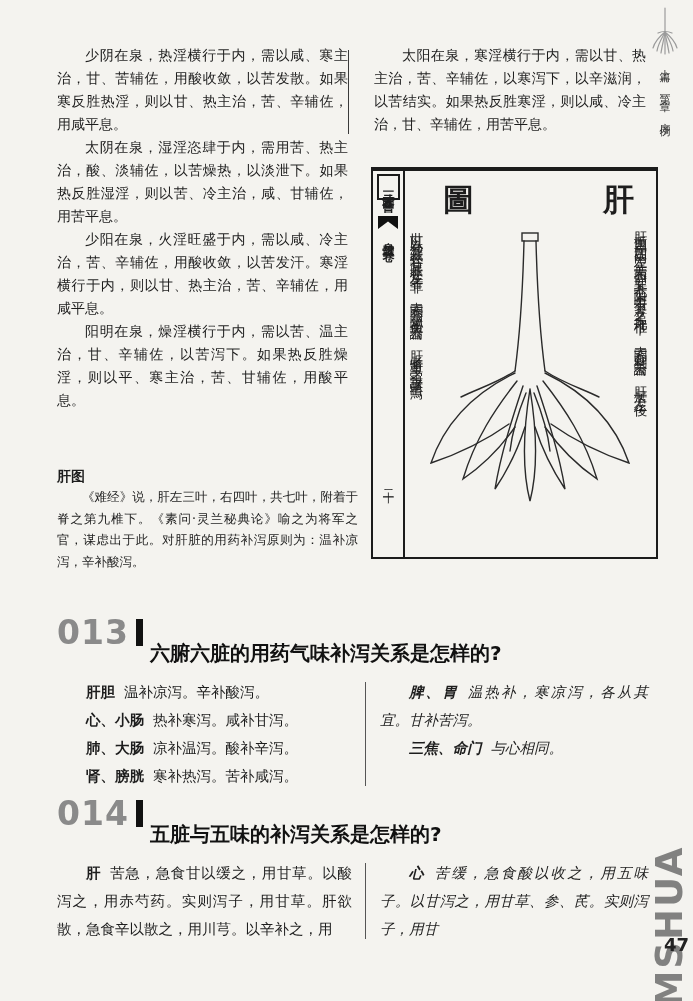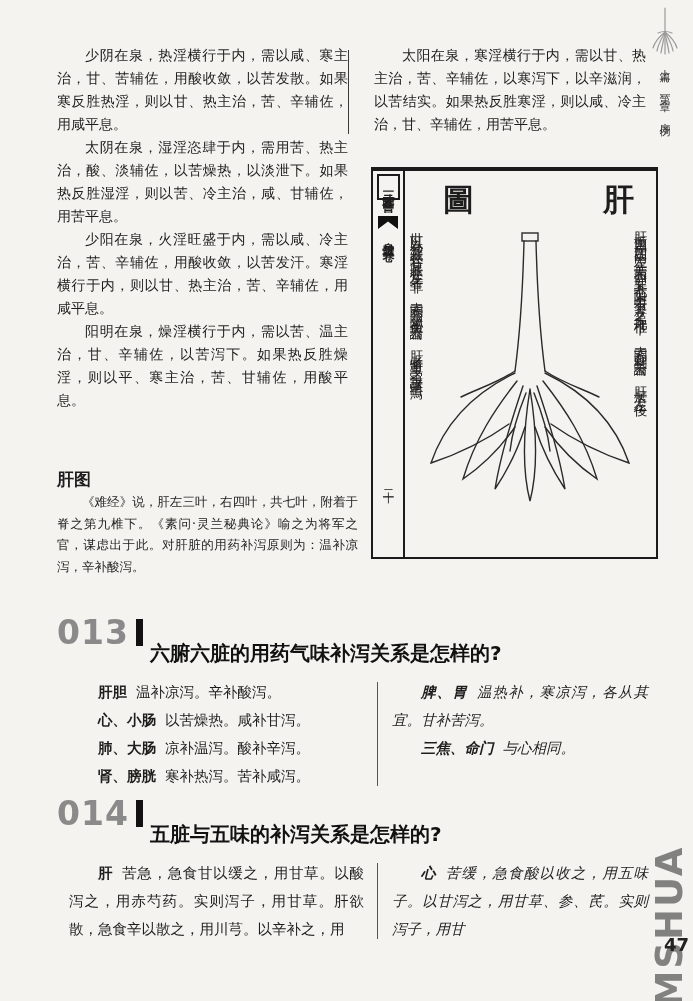--- a/index.html
+++ b/index.html
@@ -34,34 +34,34 @@
   .fig-title.tleft  { left:38px; }
   .fig-title.tright { right:22px; }
   .fig-vtext { position:absolute; writing-mode:vertical-rl; font-size:13.5px;
            line-height:19px; letter-spacing:4px; }
   .fig-vtext.vright { right:6px; top:50px; height:188px; }
   .fig-vtext.vleft  { left:2px;  top:50px; height:188px; }
   .liver-svg { position:absolute; left:22px; top:60px; }
 
   
   .caption { position:absolute; left:57px; top:468px; width:301px; }
-  .caption-label { font-size:17px; font-weight:700; font-family:"DejaVu Sans",sans-serif; }
+  .caption-label { font-size:14px; font-weight:700; font-family:"DejaVu Sans",sans-serif; }
   .caption-text { font-size:12.5px; line-height:21.5px;
            text-indent:2em; text-align:justify; }
 
   
   .section { position:absolute; left:57px; width:591px; }
   .sec013 { top:597px; }
   .sec014 { top:778px; }
   .sec-head { display:flex; align-items:center; gap:7px; font-family:"DejaVu Sans",sans-serif; }
   .sec-num { font-size:33px; font-weight:800; color:#8a8a8a; letter-spacing:1px; }
   .sec-bar { width:7px; height:27px; background:#111; }
   .sec-title { font-size:20px; font-weight:800; color:#111;margin-top:43px; }
   .sec-body { display:flex; margin-top:11px; }
-  .sec-col-left { width:295px;margin-left:12px; }
+  .sec-col-left { width:295px; }
   .sec-col-right { flex:1;font-style:italic; }
   .sec-divider { width:1px; background:#555; margin:4px 14px 4px 13px; align-self:stretch; }
   .body-par { font-size:14.5px; line-height:28px; text-align:justify; }
   .indent { text-indent:2em; }
   .term { font-family:"DejaVu Sans",sans-serif; font-weight:700; margin-right:9px; }
 
   
   .ornament { position:absolute; left:651px; top:6px; }
   .margin-vtext { position:absolute; left:656px; top:60px; writing-mode:vertical-rl;
            font-size:11px; letter-spacing:3px; color:#2c2c2c;
@@ -130,21 +130,21 @@
 
 <div class="section sec013">
   <div class="sec-head">
     <span class="sec-num">013</span>
     <span class="sec-bar"></span>
     <h2 class="sec-title">六腑六脏的用药气味补泻关系是怎样的?</h2>
   </div>
   <div class="sec-body">
     <div class="sec-col-left">
       <p class="body-par indent"><b class="term">肝胆</b><span>温补凉泻。辛补酸泻。</span></p>
-      <p class="body-par indent"><b class="term">心、小肠</b><span>以苦燥热。咸补甘泻。</span></p>
+      <p class="body-par indent"><b class="term">心、小肠</b><span>热补寒泻。咸补甘泻。</span></p>
       <p class="body-par indent"><b class="term">肺、大肠</b><span>凉补温泻。酸补辛泻。</span></p>
       <p class="body-par indent"><b class="term">肾、膀胱</b><span>寒补热泻。苦补咸泻。</span></p>
     </div>
     <div class="sec-divider"></div>
     <div class="sec-col-right">
       <p class="body-par indent"><b class="term">脾、胃</b><span>温热补，寒凉泻，各从其宜。甘补苦泻。</span></p>
       <p class="body-par indent"><b class="term">三焦、命门</b><span>与心相同。</span></p>
     </div>
   </div>
 </div>

